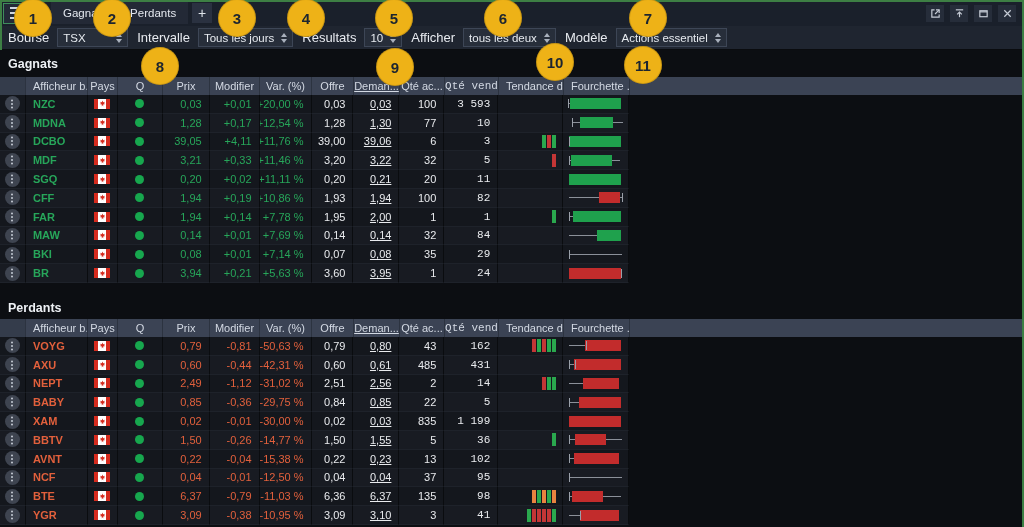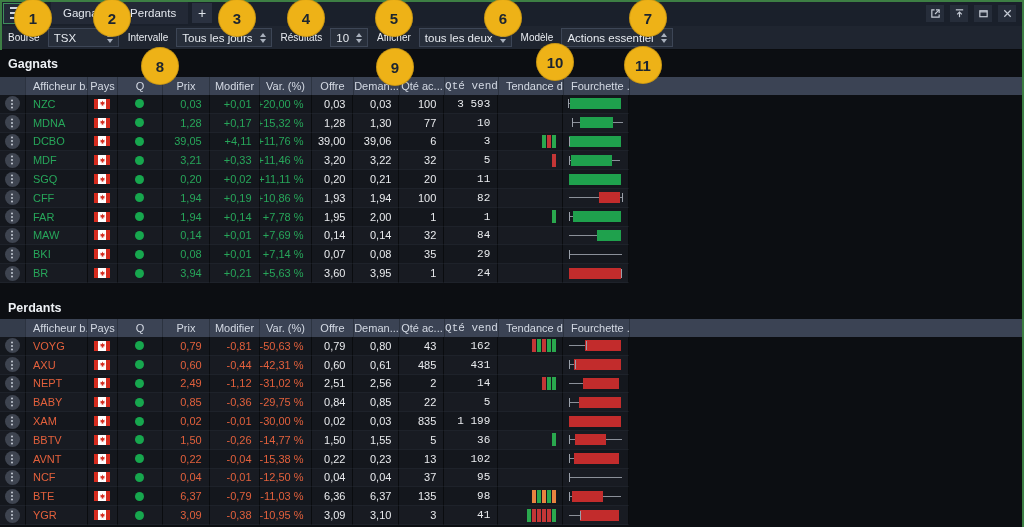--- a/index.html
+++ b/index.html
@@ -17,21 +17,21 @@
   .hamburger { width:30px; height:21px; margin-left:3px; background:#232a37; border:1px solid #3f8d5c; display:flex; align-items:center; justify-content:center; flex-direction:column; gap:3px; cursor:pointer; }
   .hamburger i { display:block; width:16px; height:2px; background:#cfd6df; }
   .tab { margin-left:18px; height:22px; padding:0 12px; background:#232936; color:#e3e7ee; font-size:11.5px; display:flex; align-items:center; }
   .plusbtn { margin-left:4px; width:20px; height:20px; background:#2a3140; color:#dfe4ea; font-size:14px; display:flex; align-items:center; justify-content:center; }
   .wctrls { position:absolute; right:8px; top:5px; display:flex; gap:6px; }
   .wbtn { width:18px; height:17px; display:flex; align-items:center; justify-content:center; background:#262d3a; }
   .wbtn svg { stroke:#c6ccd6; stroke-width:1.3; fill:none; }
 
   
   .toolbar { position:absolute; left:0; top:26px; width:1024px; height:24px; background:#1f2530; display:flex; align-items:center; padding-left:8px; border-bottom:1px solid #0a0c0f; }
-  .tlabel { color:#e8ebf0; font-size:10px; margin-right:8px; white-space:nowrap; }
+  .tlabel { color:#e8ebf0; font-size:13px; margin-right:8px; white-space:nowrap; }
   .dd { height:19px; background:#272e3a; border:1px solid #3d4656; display:flex; align-items:center; justify-content:space-between; padding:0 5px; color:#e6eaef; font-size:11.5px; margin-right:9px; white-space:nowrap; cursor:pointer; }
   .updown { display:flex; flex-direction:column; gap:2px; margin-left:7px; }
   .updown i { display:block; width:0; height:0; border-left:3.5px solid transparent; border-right:3.5px solid transparent; }
   .updown .up { border-bottom:4px solid #a9b1bd; }
   .updown .dn { border-top:4px solid #a9b1bd; }
 
   
   .sec-title { position:absolute; left:8px; color:#eef1f5; font-size:12.5px; font-weight:bold; }
   #g-title { top:57px; } #p-title { top:301px; }
 
@@ -40,26 +40,26 @@
   #g-head { top:77px; } #p-head { top:319px; }
   .hcell { height:18px; color:#d3d9e3; font-size:11px; display:flex; align-items:center; justify-content:center; border-right:1px solid #2c3340; overflow:hidden; white-space:nowrap; }
   .hcell.left { justify-content:flex-start; padding-left:7px; }
   .hcell.c0 { background:#343c4b; }
   .tbody { position:absolute; left:0; width:629px; }
   #g-body { top:95px; } #p-body { top:337px; }
   .row { display:flex; height:18.8px; background:#14171d; cursor:pointer; }
   .row.alt { background:#181b22; }
   .cell { height:100%; display:flex; align-items:center; border-right:1px solid #0a0c0f; border-bottom:1px solid #1e222a; font-size:11px; overflow:hidden; white-space:nowrap; }
   .num { justify-content:flex-end; padding-right:7px; }
-  .tick { padding-left:7px; font-weight:normal; }
+  .tick { padding-left:7px; font-weight:bold; }
   .pos { color:#27a65a; } .neg { color:#e2603c; }
   .w { color:#e9ebee; }
   .c0{width:26px;justify-content:center;} .c1{width:62px;} .c2{width:30px;justify-content:center;}
   .c3{width:45px;justify-content:center;} .c4{width:47px;} .c5{width:50px;} .c6{width:52px;}
-  .c7{width:42px;} .c8{width:46px;} .c9{width:45px;} .c10{width:54px;font-family:Liberation Mono, monospace;}
+  .c7{width:42px;} .c8{width:46px;text-decoration:underline;} .c9{width:45px;} .c10{width:54px;font-family:Liberation Mono, monospace;}
   .c11{width:65px;justify-content:flex-end;padding-right:6px;gap:1px;} .c12{width:66px;justify-content:center;}
 
   .info-dot { width:15px; height:15px; border-radius:50%; background:#3e4450; display:flex; align-items:center; justify-content:center; }
   .dots { display:block; width:2px; height:2px; border-radius:50%; background:#c6ccd6; box-shadow:0 -3.5px 0 #c6ccd6, 0 3.5px 0 #c6ccd6; }
   .flag { position:relative; width:16px; height:10px; background:linear-gradient(to right,#d52b1e 0 25%,#ffffff 25% 75%,#d52b1e 75%); display:flex; align-items:center; justify-content:center; }
   .flag svg { width:7px; height:7px; }
   .qdot { width:9px; height:9px; border-radius:50%; background:#17a74e; }
 
   .tbar { display:inline-block; width:4px; height:13px; }
   .tbar.g { background:#2aa84e; } .tbar.r { background:#c43636; } .tbar.o { background:#e8833f; }
@@ -228,21 +228,21 @@
         <svg viewBox="0 0 12 10">
               <path fill="#d52b1e" d="M6 0 L7.2 3 L10 2.2 L8.6 5 L11 6 L7 6.6 L7.4 10 L6 8.2 L4.6 10 L5 6.6 L1 6 L3.4 5 L2 2.2 L4.8 3 Z"></path>
             </svg>
       </span>
     </div>
     <div class="cell c3">
           <span class="qdot"></span>
         </div>
     <div class="cell c4 num pos">1,28</div>
     <div class="cell c5 num pos">+0,17</div>
-    <div class="cell c6 num pos">+15,32 %</div>
+    <div class="cell c6 num pos">+12,54 %</div>
     <div class="cell c7 num w">1,28</div>
     <div class="cell c8 num w">1,30</div>
     <div class="cell c9 num w">77</div>
     <div class="cell c10 num w">10</div>
     <div class="cell c11"></div>
     <div class="cell c12">
           <span class="range">
             <i class="fline" style="left: 8%; width: 91%;"></i>
             <i class="fbar g" style="left: 22%; width: 60%;"></i>
             <i class="ftick" style="left: 8%;"></i>

